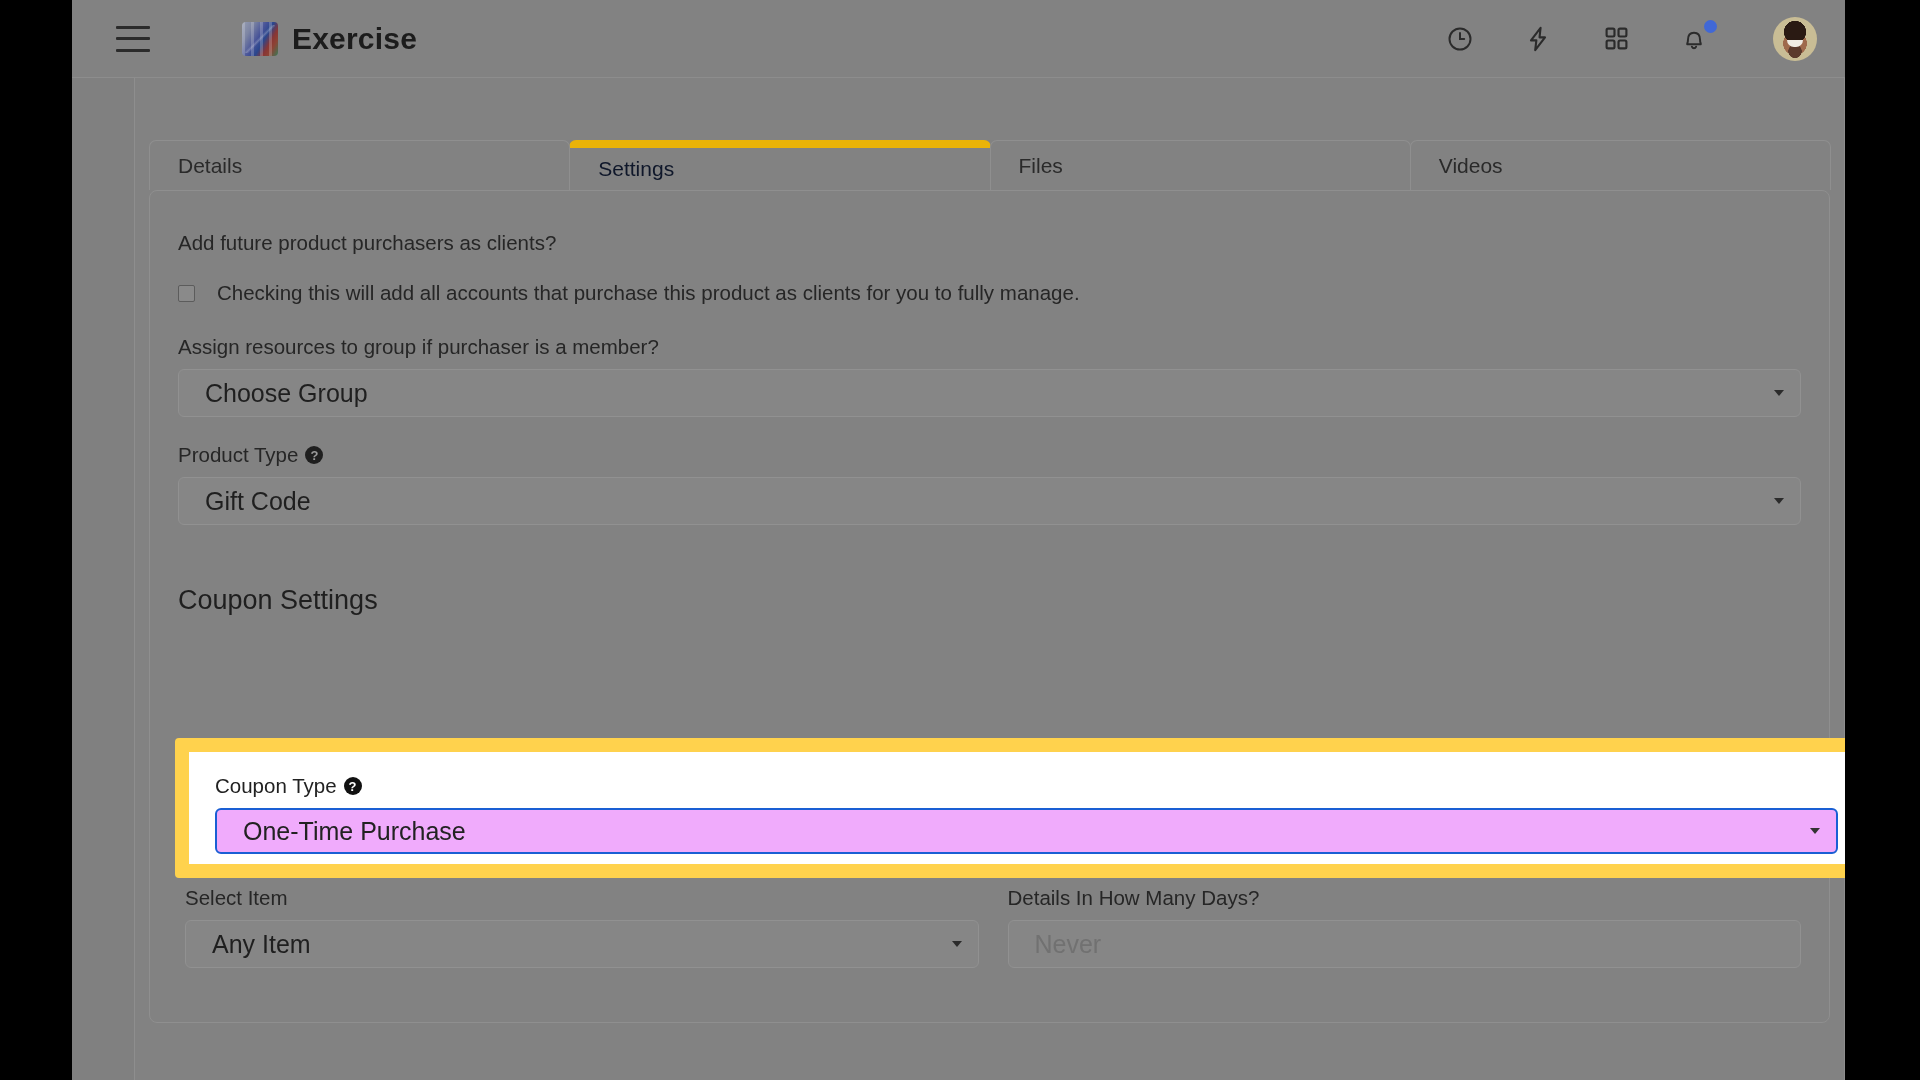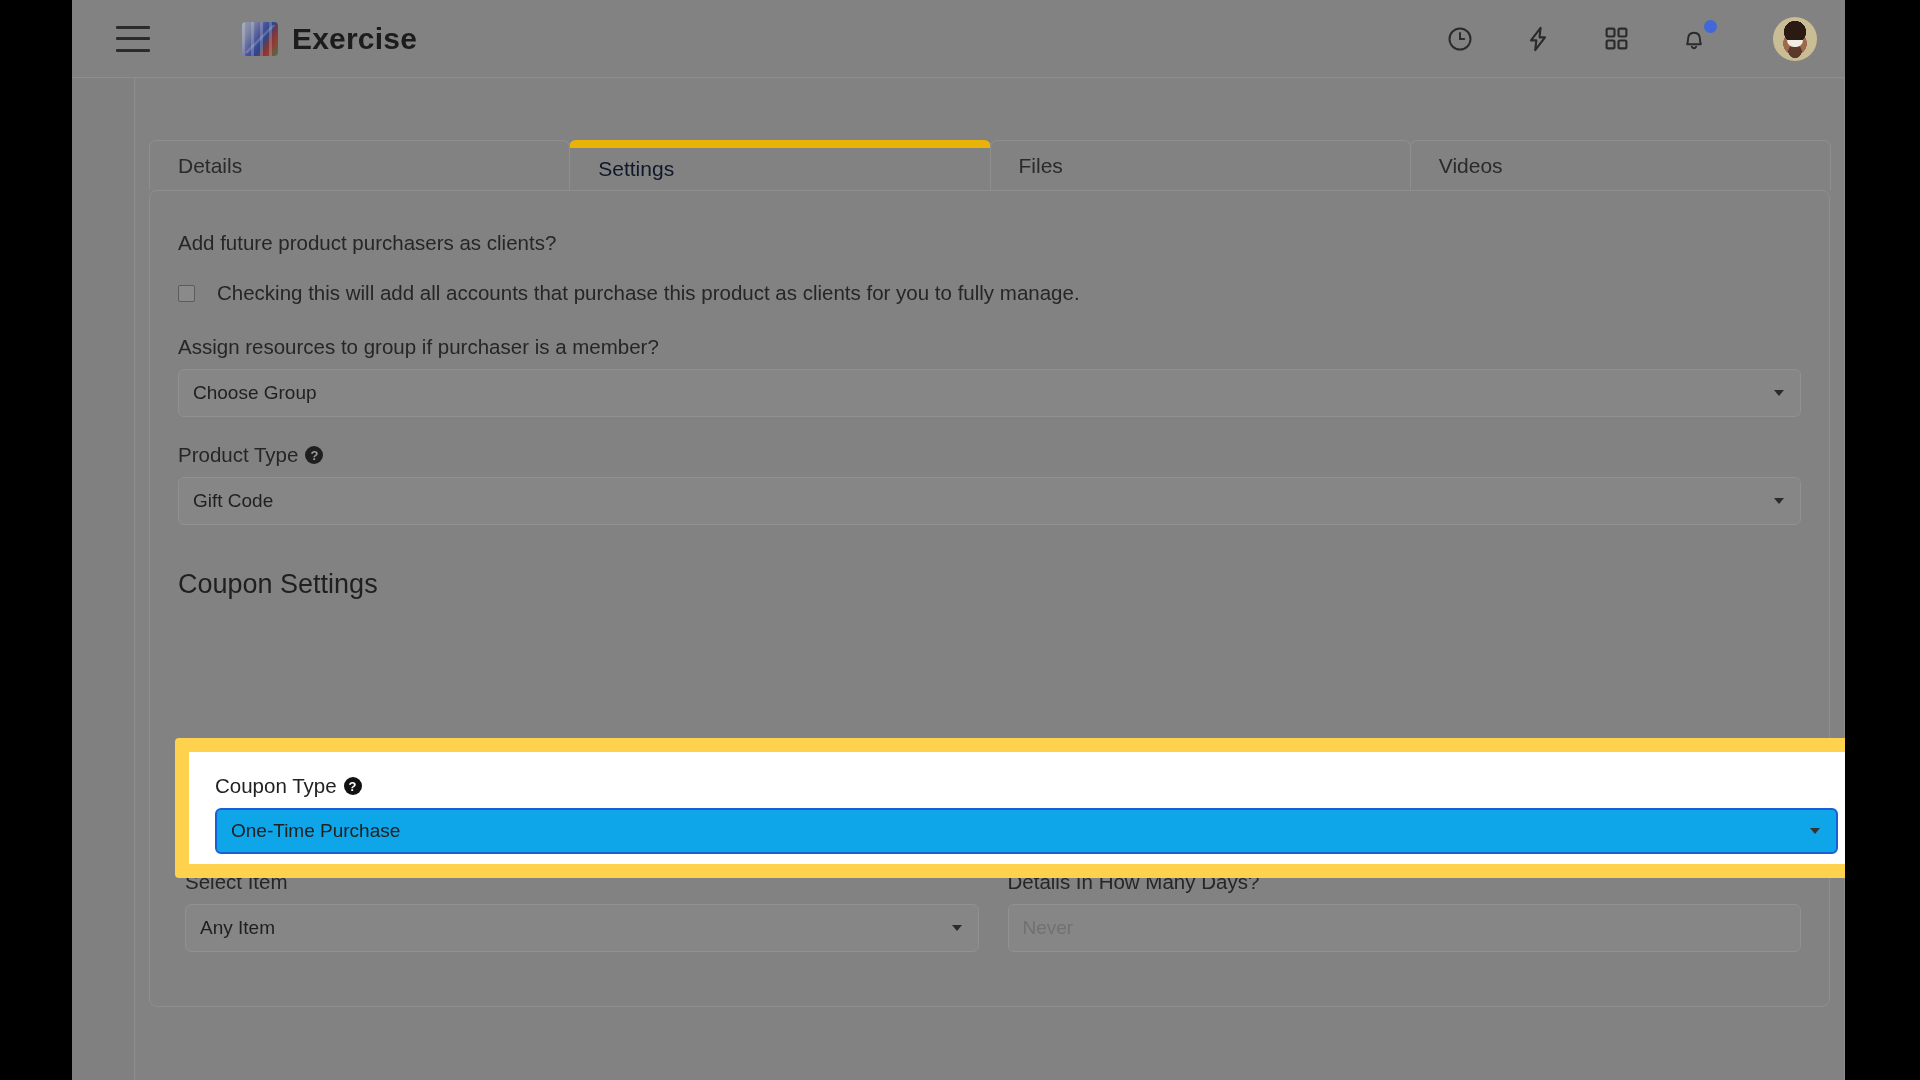--- a/index.html
+++ b/index.html
@@ -205,62 +205,62 @@
     flex: none;
     cursor: pointer;
   }
 
   .select, .textinput {
     height: 48px;
     border: 1px solid #919191;
     border-radius: 6px;
     background: #868686;
     display: flex; align-items: center;
-    padding: 0 14px;
-    font-size: 19px;
+    padding: 0 26px;
+    font-size: 25px;
     color: #1f1f1f;
     position: relative;
     cursor: pointer;
     width: 100%;
   }
   .textinput { cursor: text; }
   .select .caret {
     position: absolute; right: 16px; top: 50%;
     transform: translateY(-50%);
     width: 0; height: 0;
     border-left: 5px solid transparent;
     border-right: 5px solid transparent;
     border-top: 6px solid #2b2b2b;
   }
   .muted { color: #717171; }
 
   .section-title {
     font-size: 27px;
     color: #1f1f1f;
-    margin: 44px 0 0 0;
+    margin: 60px 0 0 0;
   }
 
   
   .highlight-band {
     position: absolute;
     left: 40px;
     right: -34px;
     top: 660px;
     background: #ffffff;
     border: 14px solid #ffd24d;
     border-radius: 4px;
     padding: 22px 26px 20px 26px;
     z-index: 6;
     box-sizing: border-box;
     height: 140px;
   }
   .highlight-band .label { color: #222; }
   .highlight-band .help-icon { background:#111; color:#fff; }
   .highlight-band .select {
-    background: #0ea5e9;
+    background: #f0abfc;
     border: 2px solid #1a5fd4;
     color: #222;
     height: 46px;
   }
   .highlight-band .select .caret { border-top-color:#333; }
 
   .two-col {
     display: flex;
     gap: 22px;
   }

